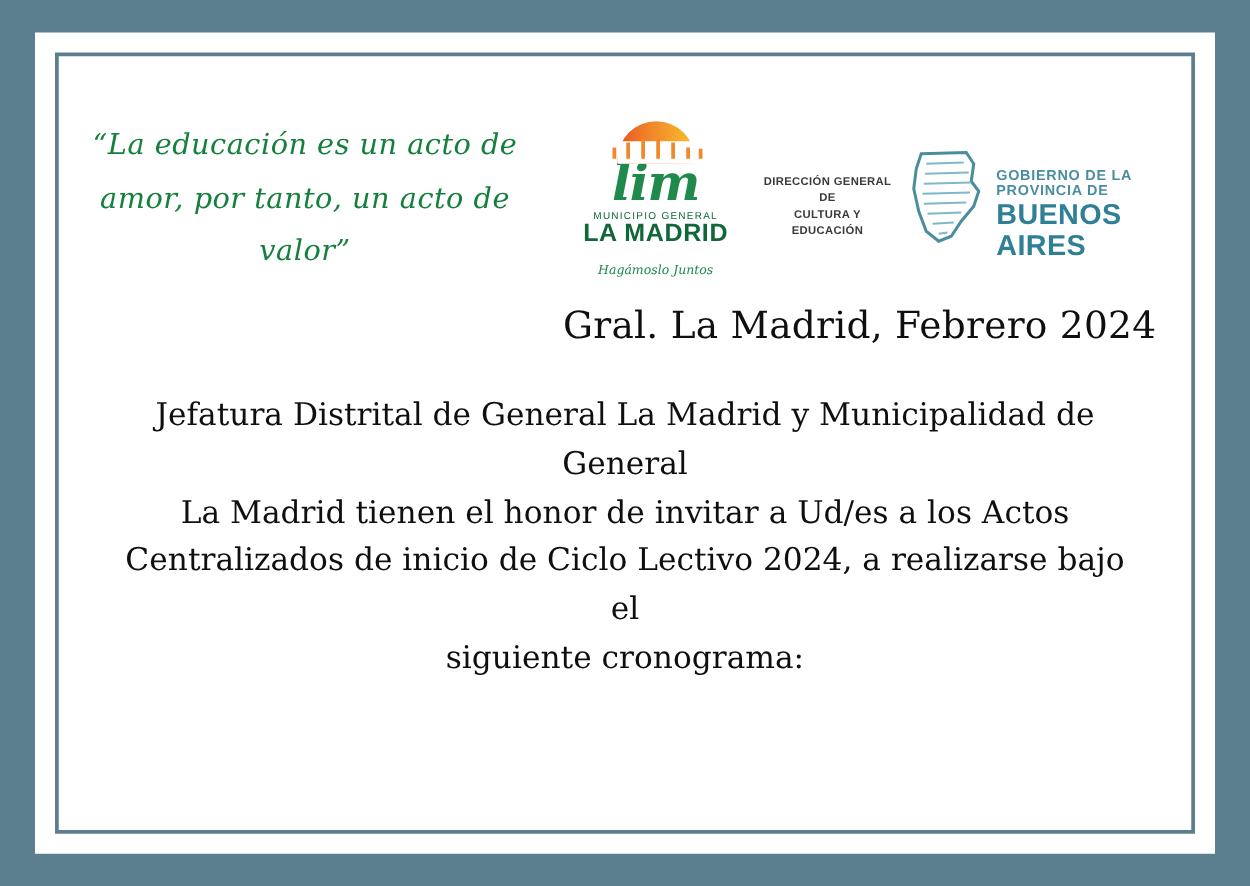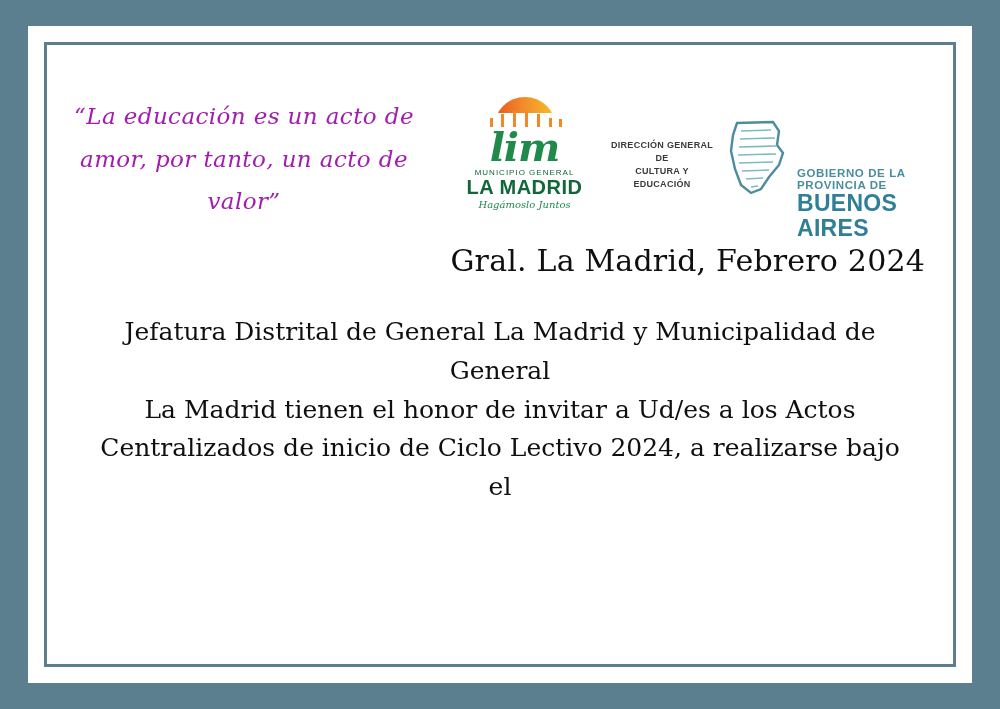--- a/index.html
+++ b/index.html
@@ -56,21 +56,21 @@
   .quote {
     position: absolute;
     left: 22px;
     top: 50px;
     width: 350px;
     text-align: center;
     font-family: "DejaVu Serif", serif;
     font-style: italic;
     font-size: 23px;
     line-height: 1.85;
-    color: #a21caf;
+    color: #15803d;
     letter-spacing: 0.4px;
   }
 
   
   .logos {
     position: absolute;
     left: 395px;
     top: 52px;
     width: 530px;
     height: 110px;
@@ -136,21 +136,21 @@
     font-size: 20px;
     letter-spacing: 0.5px;
     color: #12673a;
     line-height: 1.05;
   }
   .lim-slogan {
     font-family: "DejaVu Serif", serif;
     font-style: italic;
     font-size: 10px;
     color: #1f8a4c;
-    margin-top: 1px;
+    margin-top: 13px;
   }
 
   
   .logo-dgcye {
     position: absolute;
     left: 165px;
     top: 42px;
     width: 110px;
     text-align: center;
     font-family: "Liberation Sans", sans-serif;
@@ -173,21 +173,20 @@
     position: absolute;
     left: 0;
     top: 0;
     width: 62px;
     height: 78px;
   }
   .pba-text {
     position: absolute;
     left: 70px;
     top: 16px;
-    margin-top: 32px;
   }
   .pba-line1 {
     font-family: "Liberation Sans", sans-serif;
     font-weight: bold;
     font-size: 11.5px;
     letter-spacing: 0.6px;
     color: #4a8d9e;
   }
   .pba-line2 {
     font-family: "Liberation Sans", sans-serif;
@@ -288,19 +287,20 @@
             </div>
           </div>
         </div>
 
         <div class="date-line">Gral. La Madrid, Febrero 2024</div>
 
         <div class="body-par">
           <div>Jefatura Distrital de General La Madrid  y Municipalidad de General</div>
           <div>La Madrid tienen el honor de invitar a Ud/es a los Actos</div>
           <div>Centralizados de inicio de Ciclo Lectivo 2024,   a realizarse bajo el</div>
+          <div>siguiente cronograma:</div>
         </div>
 
 
       </div>
     </div>
   </div>
 </div>
 
 </body></html>

